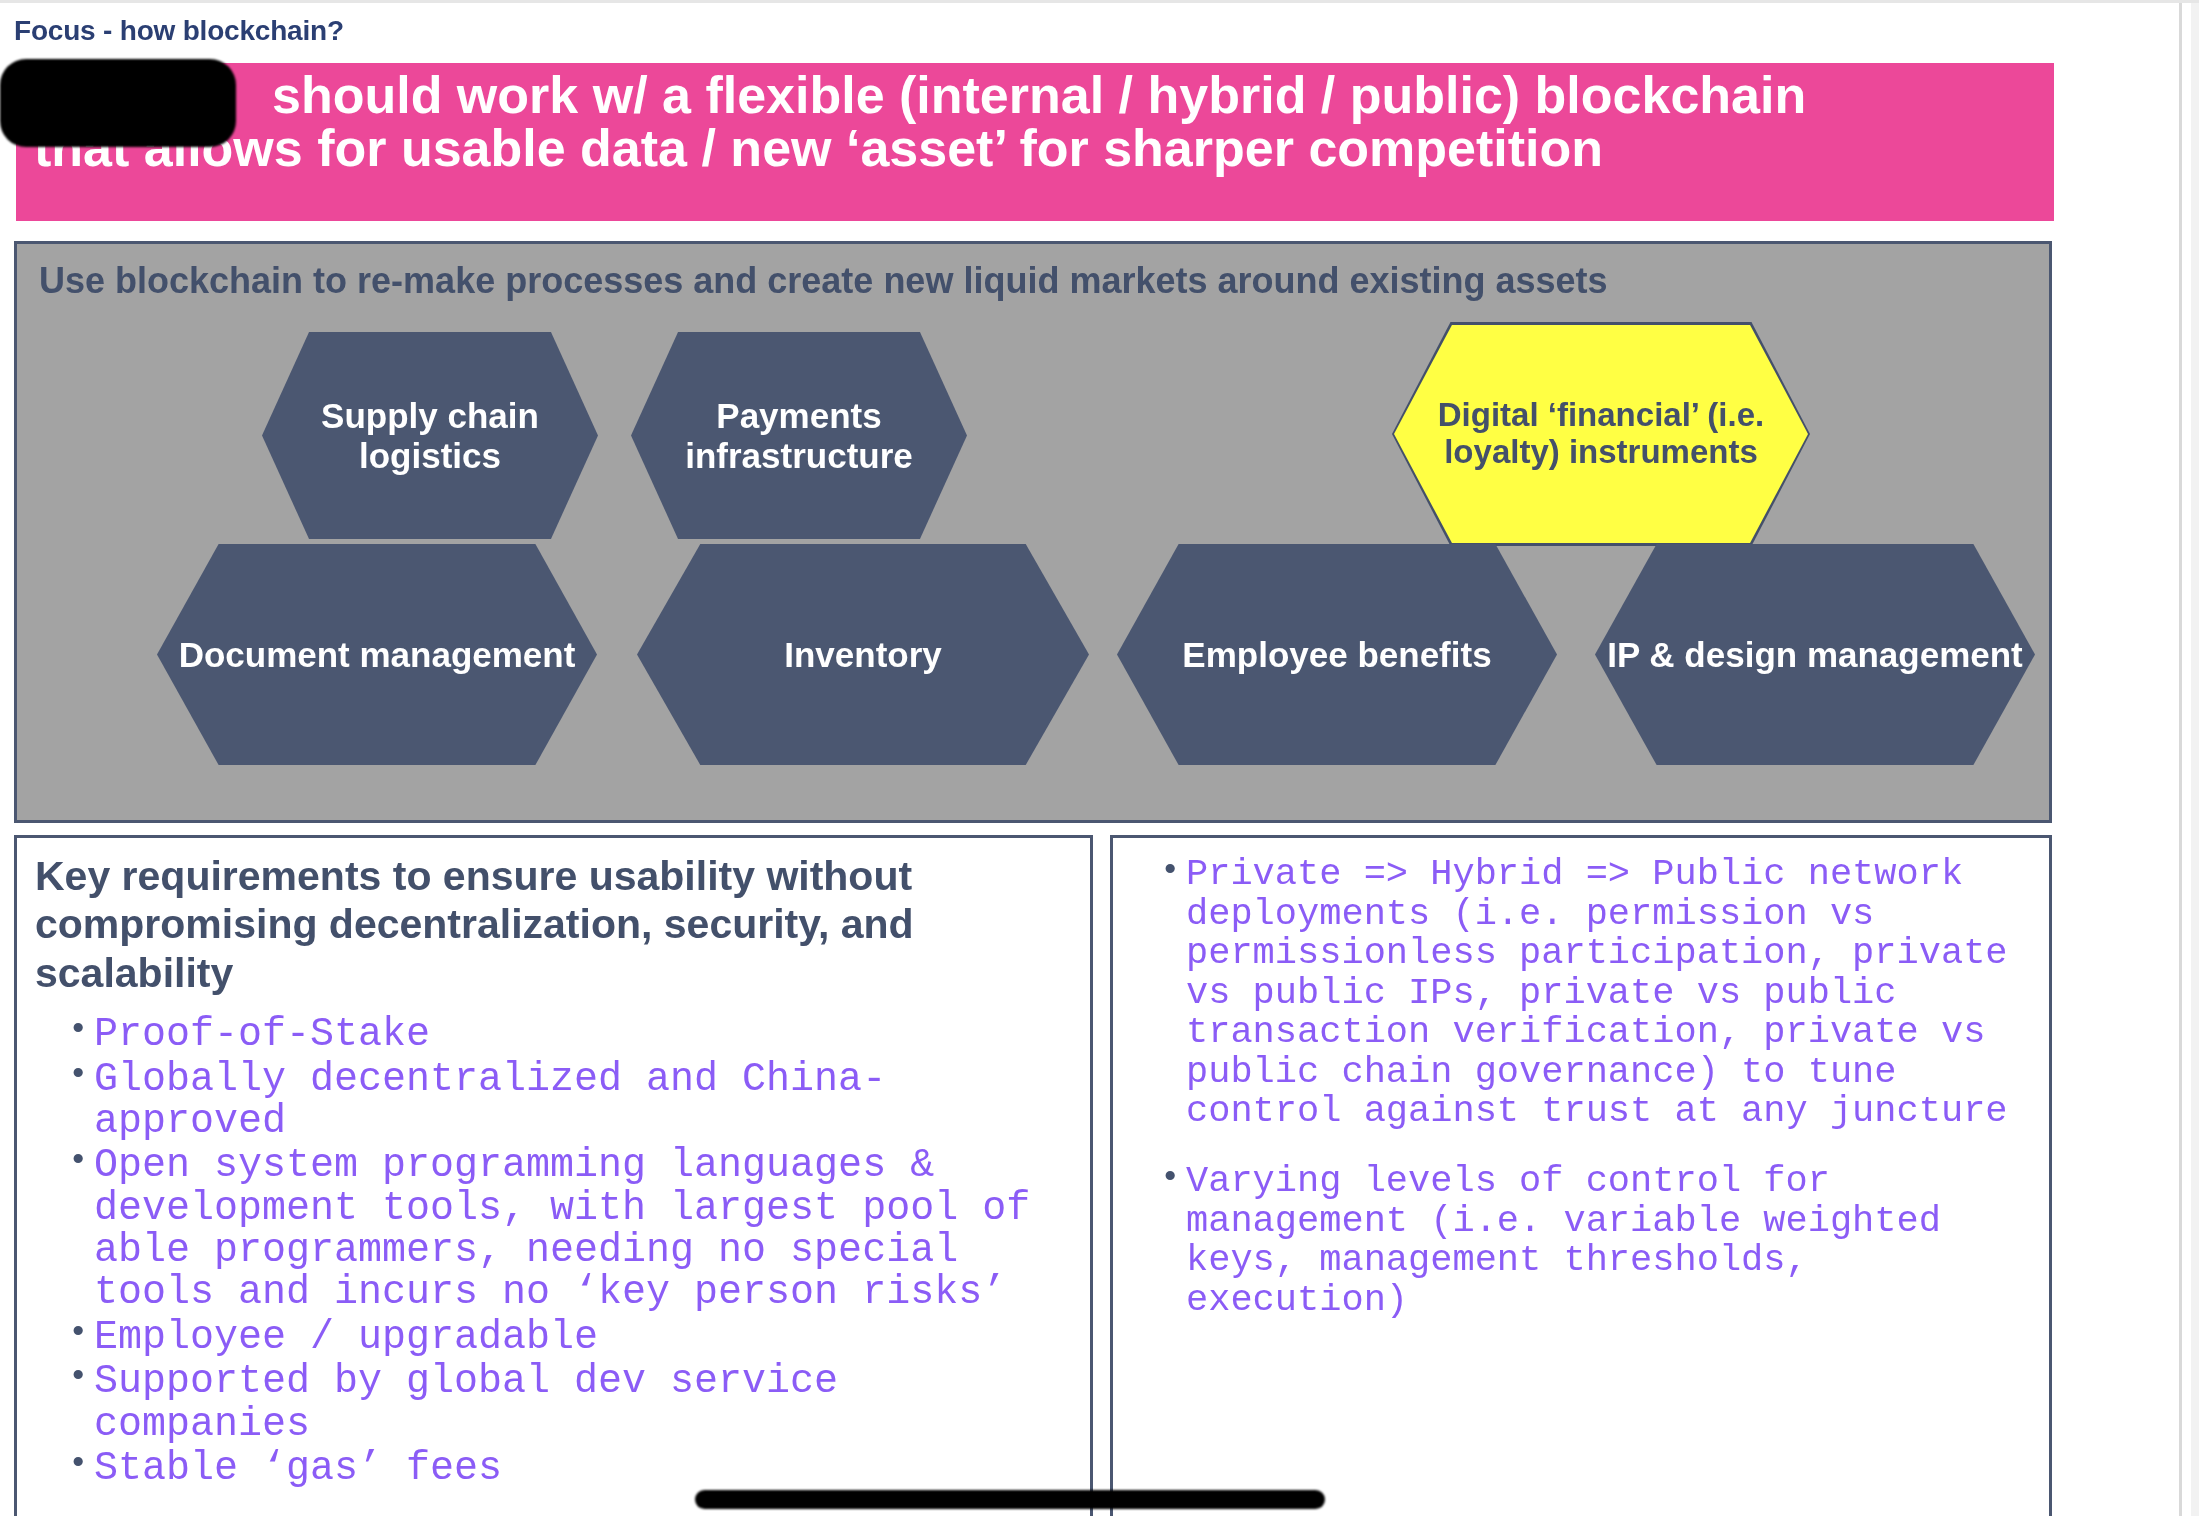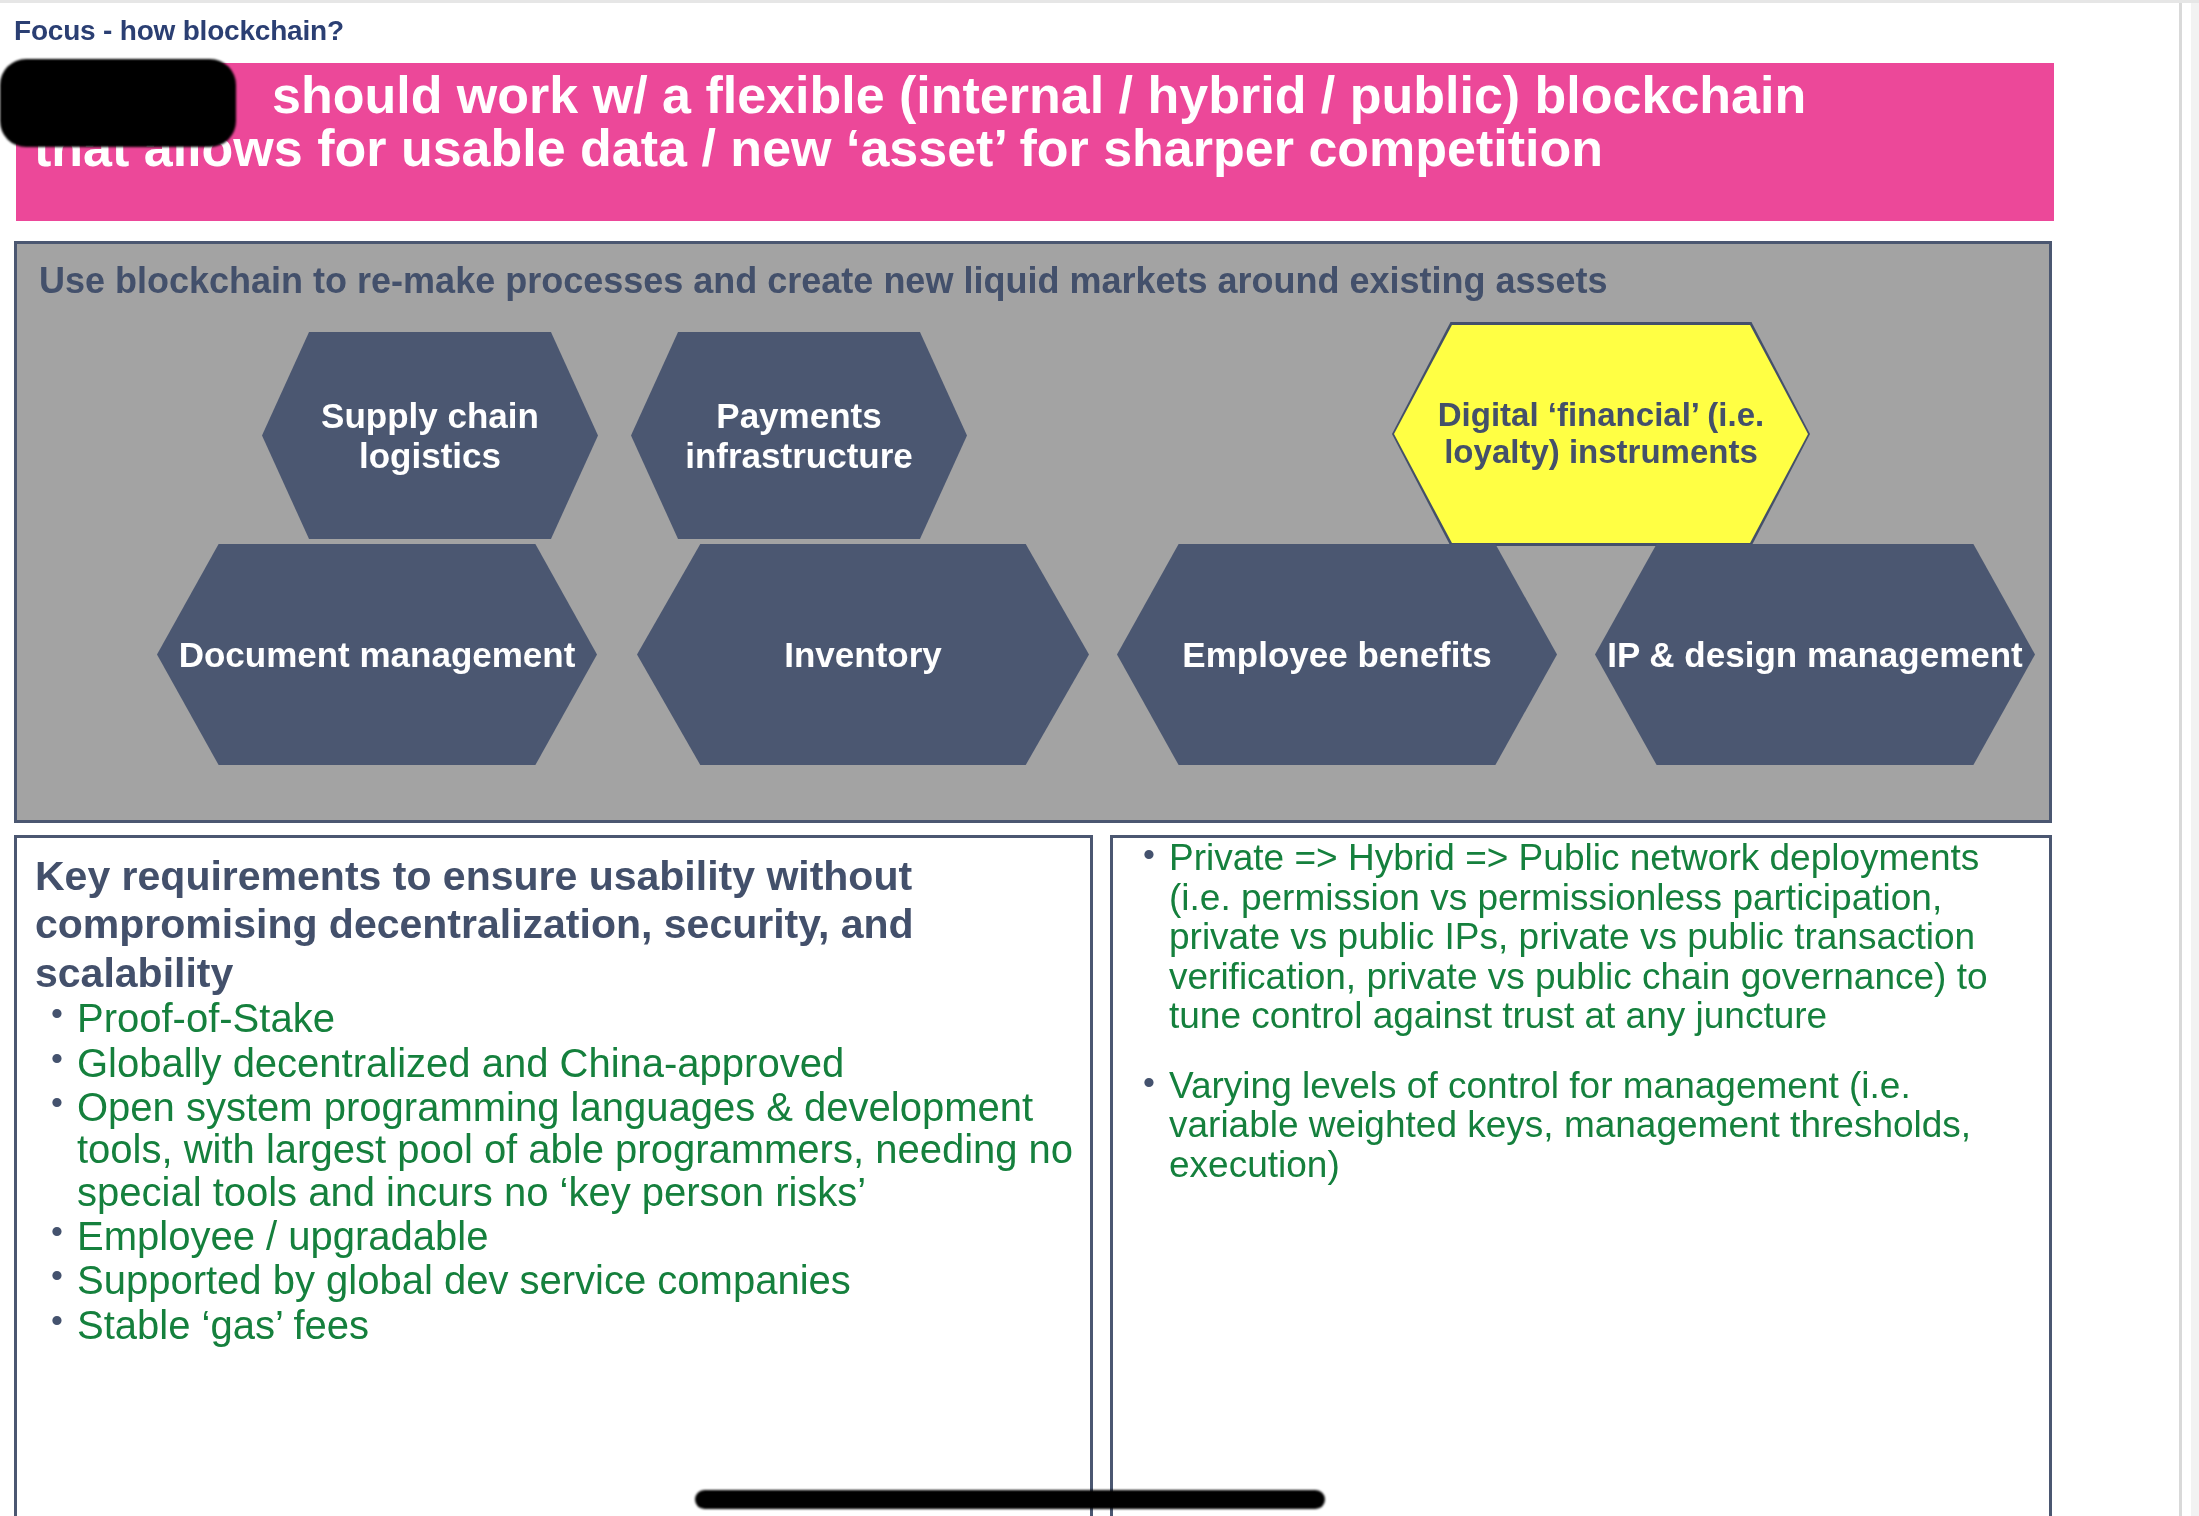--- a/index.html
+++ b/index.html
@@ -119,22 +119,23 @@
   .bpanel.right{ left:1110px; width:942px; height:684px; }
 
   .bp-head{
     color:#43506b; font-weight:bold;
     font-size:41px; line-height:1.18;
     padding:14px 18px 0 18px;
   }
   .bpanel.right .bp-head{ font-size:38px; padding-top:10px; line-height:1.1; }
 
   ul.bullets{
-    list-style:none; margin:0; padding:0 14px 0 34px;
-    color:#15803d;
+    list-style:none; margin:17px; padding:0 14px 0 34px;
+    color:#8b5cf6;
+    font-family:Liberation Mono, monospace;
   }
   ul.bullets li{
     position:relative;
     font-size:40px; line-height:1.06;
     padding-left:26px;
     margin:0 0 2px 0;
   }
   ul.bullets li:before{
     content:"\2022";
     position:absolute; left:0; top:-2px;

